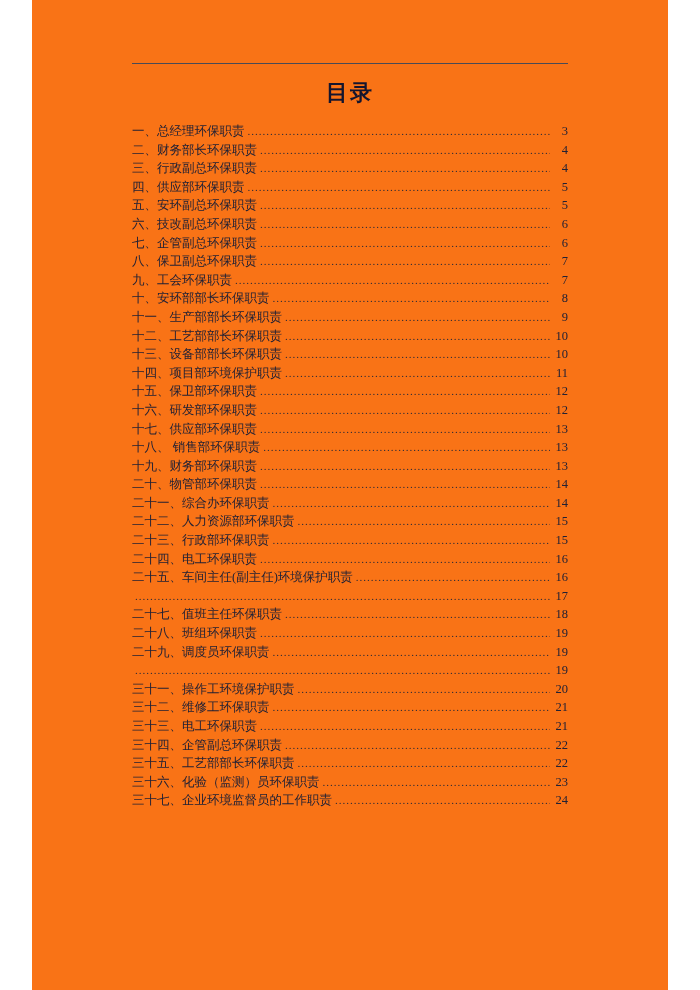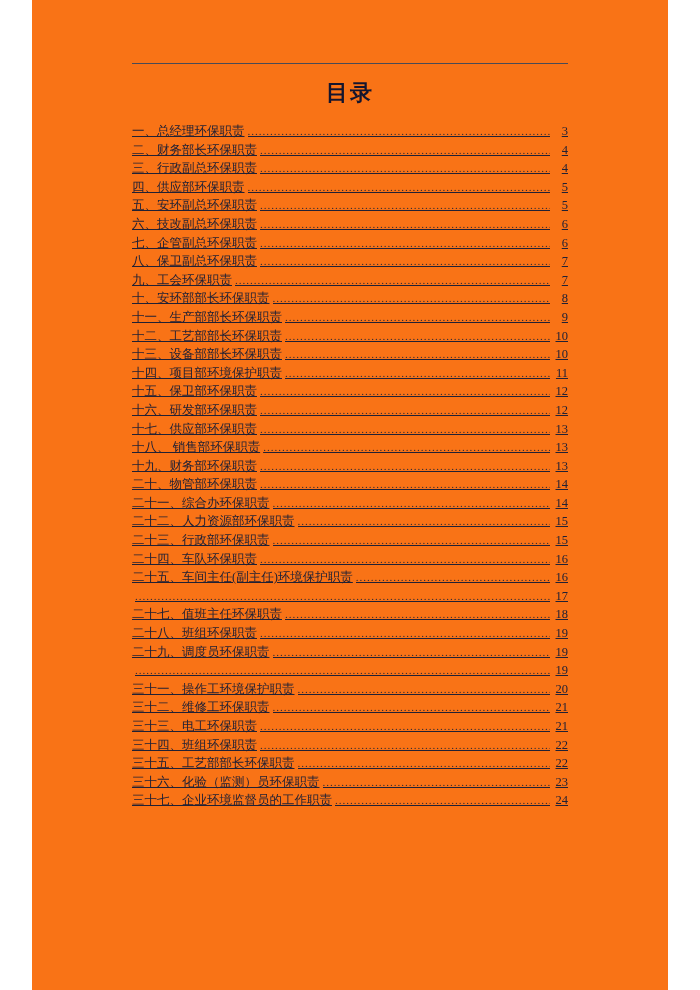--- a/index.html
+++ b/index.html
@@ -44,21 +44,20 @@
     width: 100%;
   }
   .toc-entry {
     display: flex;
     align-items: center;
     font-size: 12.5px;
     line-height: 18.6px;
     height: 18.6px;
     color: #212135;
     cursor: pointer;
-    text-decoration: underline;
   }
   .toc-label {
     white-space: nowrap;
     flex: 0 0 auto;
   }
   .toc-dots {
     flex: 1 1 auto;
     overflow: hidden;
     white-space: nowrap;
     margin: 0 2px 0 3px;
@@ -190,21 +189,21 @@
           <span class="toc-label">二十二、人力资源部环保职责</span>
           <span class="toc-dots">....................................................................................................................................................................................................................................................................</span>
           <span class="toc-page">15</span>
         </div>
         <div class="toc-entry">
           <span class="toc-label">二十三、行政部环保职责</span>
           <span class="toc-dots">....................................................................................................................................................................................................................................................................</span>
           <span class="toc-page">15</span>
         </div>
         <div class="toc-entry">
-          <span class="toc-label">二十四、车队环保职责</span>
+          <span class="toc-label">二十四、电工环保职责</span>
           <span class="toc-dots">....................................................................................................................................................................................................................................................................</span>
           <span class="toc-page">16</span>
         </div>
         <div class="toc-entry">
           <span class="toc-label">二十五、车间主任(副主任)环境保护职责</span>
           <span class="toc-dots">....................................................................................................................................................................................................................................................................</span>
           <span class="toc-page">16</span>
         </div>
         <div class="toc-entry">
           <span class="toc-dots">....................................................................................................................................................................................................................................................................</span>
@@ -238,21 +237,21 @@
           <span class="toc-label">三十二、维修工环保职责</span>
           <span class="toc-dots">....................................................................................................................................................................................................................................................................</span>
           <span class="toc-page">21</span>
         </div>
         <div class="toc-entry">
           <span class="toc-label">三十三、电工环保职责</span>
           <span class="toc-dots">....................................................................................................................................................................................................................................................................</span>
           <span class="toc-page">21</span>
         </div>
         <div class="toc-entry">
-          <span class="toc-label">三十四、班组环保职责</span>
+          <span class="toc-label">三十四、企管副总环保职责</span>
           <span class="toc-dots">....................................................................................................................................................................................................................................................................</span>
           <span class="toc-page">22</span>
         </div>
         <div class="toc-entry">
           <span class="toc-label">三十五、工艺部部长环保职责</span>
           <span class="toc-dots">....................................................................................................................................................................................................................................................................</span>
           <span class="toc-page">22</span>
         </div>
         <div class="toc-entry">
           <span class="toc-label">三十六、化验（监测）员环保职责</span>

